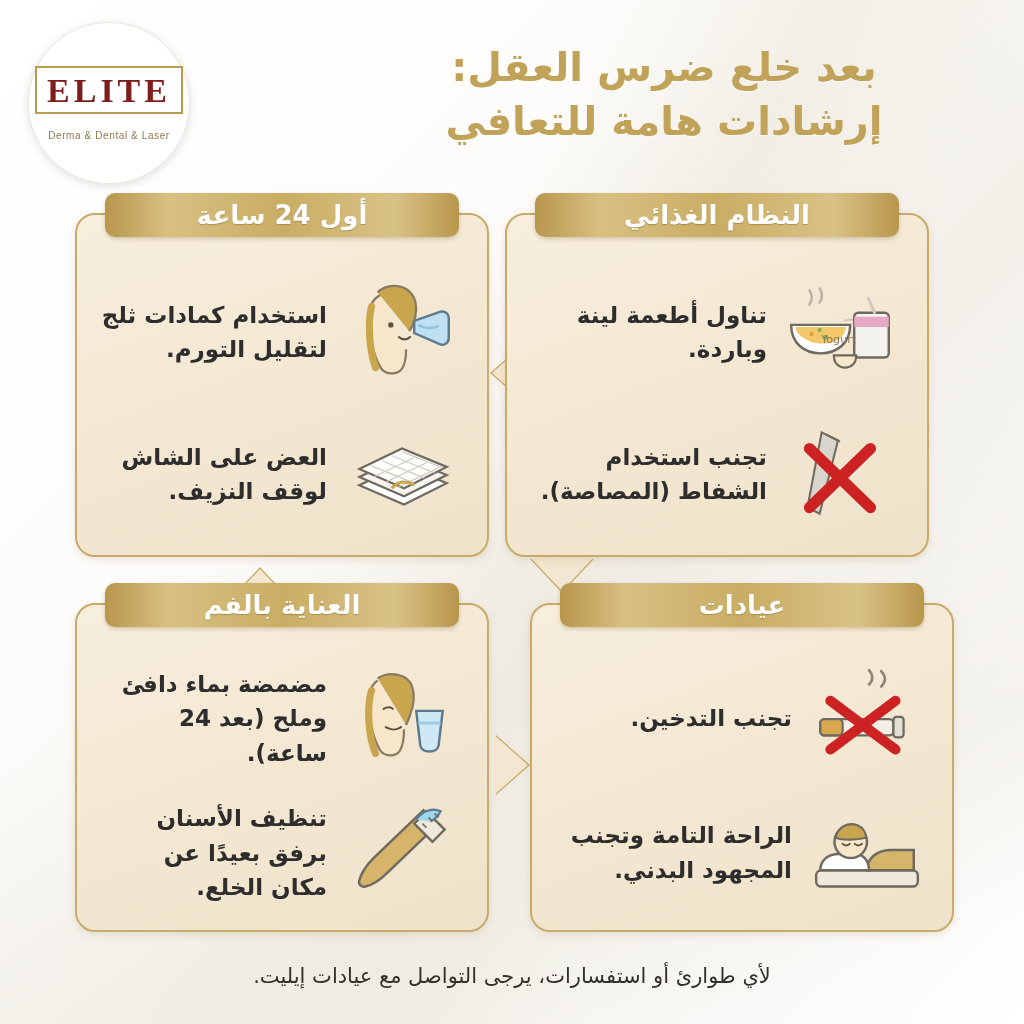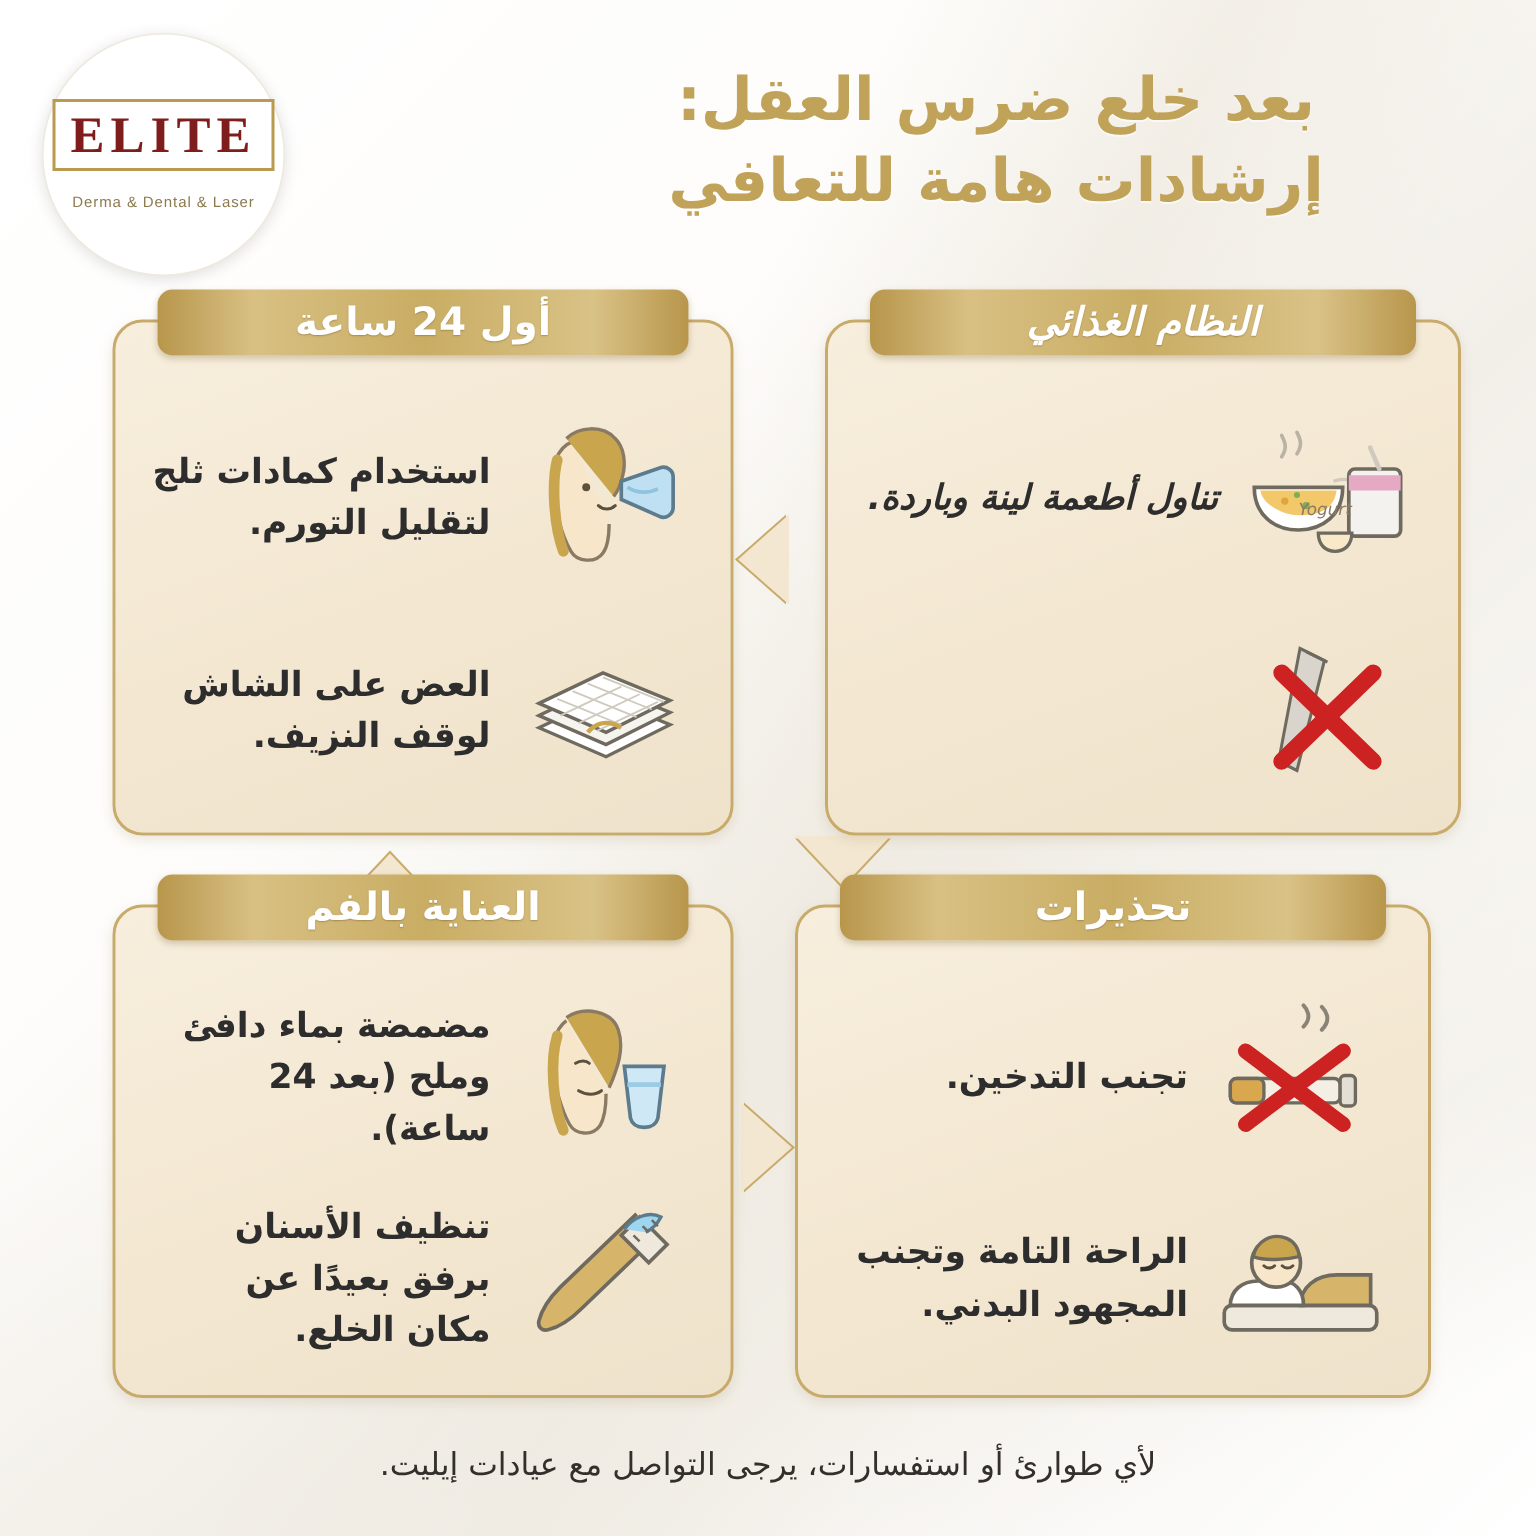--- a/index.html
+++ b/index.html
@@ -63,21 +63,21 @@
     position:absolute;left:0;right:0;top:205px;height:740px;
   }
   .card{
     position:absolute;
     background:linear-gradient(160deg,#f7eedd 0%,#f3e7d1 55%,#efe2cb 100%);
     border:2px solid #c8ab6a;
     border-radius:20px;
     box-shadow:0 3px 8px rgba(160,135,85,.18);
   }
   .card.tl{left:75px;top:8px;width:410px;height:340px;}   
-  .card.tr{left:550px;top:8px;width:420px;height:340px;font-style:italic;}
+  .card.tr{left:505px;top:8px;width:420px;height:340px;}
   .card.bl{left:75px;top:398px;width:410px;height:325px;}
   .card.br{left:530px;top:398px;width:420px;height:325px;}
 
   .card-head{
     position:absolute;left:28px;right:28px;top:-22px;height:44px;
     border-radius:10px;
     background:linear-gradient(90deg,#b8964c 0%,#d8c083 18%,#c9ad64 50%,#d9c286 82%,#b8964c 100%);
     box-shadow:0 2px 4px rgba(120,95,45,.28);
     display:flex;align-items:center;justify-content:center;
     color:#ffffff;font-weight:bold;font-size:26px;
@@ -216,20 +216,21 @@
         <div class="icon">
           <svg viewBox="0 0 120 110">
             <path d="M40 14l16 8-18 72-12-6z" fill="#d9d5cc" stroke="#6f6a5f" stroke-width="2"></path>
             <path d="M44 16l14 7" stroke="#6f6a5f" stroke-width="2"></path>
             <g stroke="#cc2222" stroke-width="11" stroke-linecap="round">
               <path d="M28 30l60 58"></path>
               <path d="M88 30l-60 58"></path>
             </g>
           </svg>
         </div>
+        <div class="txt">تجنب استخدام الشفاط (المصاصة).</div>
       </div>
     </div>
   </div>
 
   <div class="card bl">
     <div class="card-head">العناية بالفم</div>
     <div class="rows">
       <div class="row">
         <div class="icon">
           <svg viewBox="0 0 120 110">
@@ -254,21 +255,21 @@
               <path d="M86 20l4 4M92 16l4 4M80 26l4 4"></path>
             </g>
           </svg>
         </div>
         <div class="txt">تنظيف الأسنان برفق بعيدًا عن مكان الخلع.</div>
       </div>
     </div>
   </div>
 
   <div class="card br">
-    <div class="card-head">تحذيرات</div>
+    <div class="card-head">عيادات</div>
     <div class="rows">
       <div class="row">
         <div class="icon">
           <svg viewBox="0 0 120 110">
             <path d="M62 22c6-6 2-12 0-14M74 24c7-7 2-13 0-15" stroke="#8a8378" stroke-width="2.6" fill="none" stroke-linecap="round"></path>
             <rect x="14" y="56" width="72" height="16" rx="4" fill="#f4efe4" stroke="#6f6a5f" stroke-width="2.2"></rect>
             <rect x="14" y="56" width="22" height="16" rx="4" fill="#d9a84e" stroke="#6f6a5f" stroke-width="2.2"></rect>
             <rect x="86" y="54" width="10" height="20" rx="3" fill="#e3dfd4" stroke="#6f6a5f" stroke-width="2.2"></rect>
             <g stroke="#cc2222" stroke-width="10" stroke-linecap="round">
               <path d="M24 38l64 48"></path>

